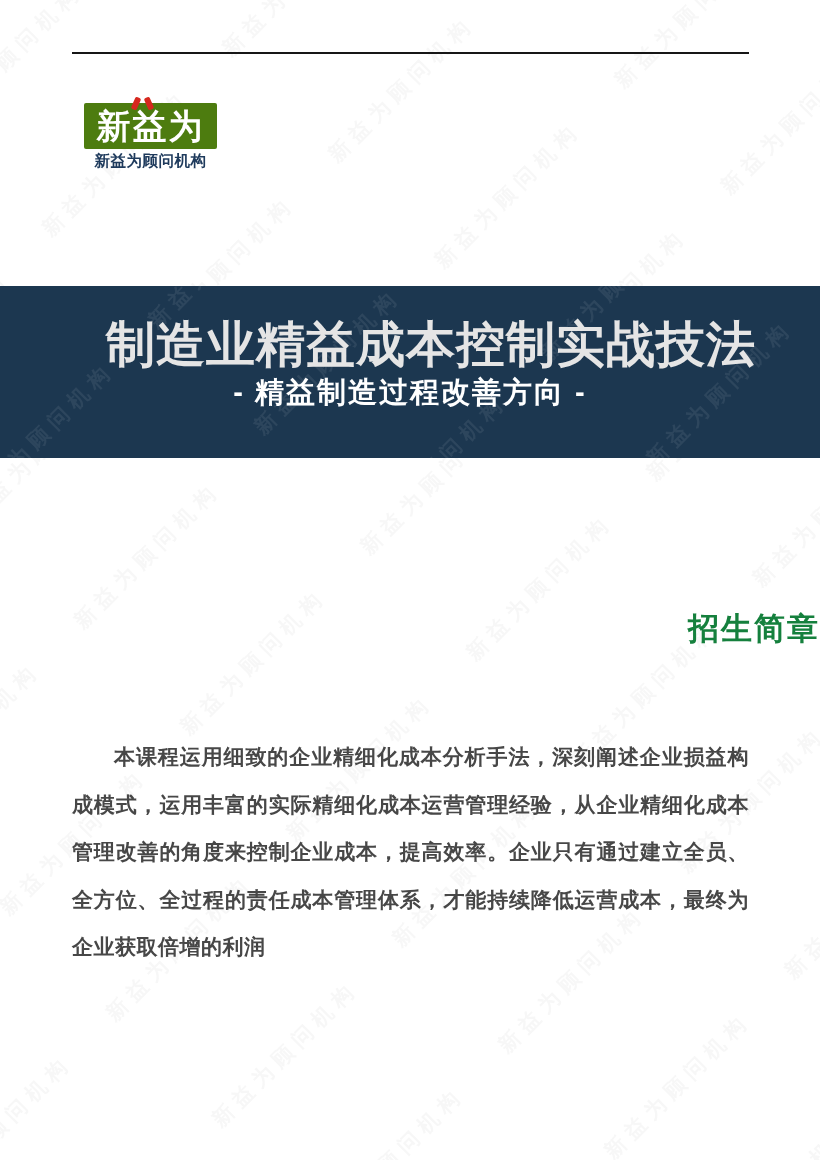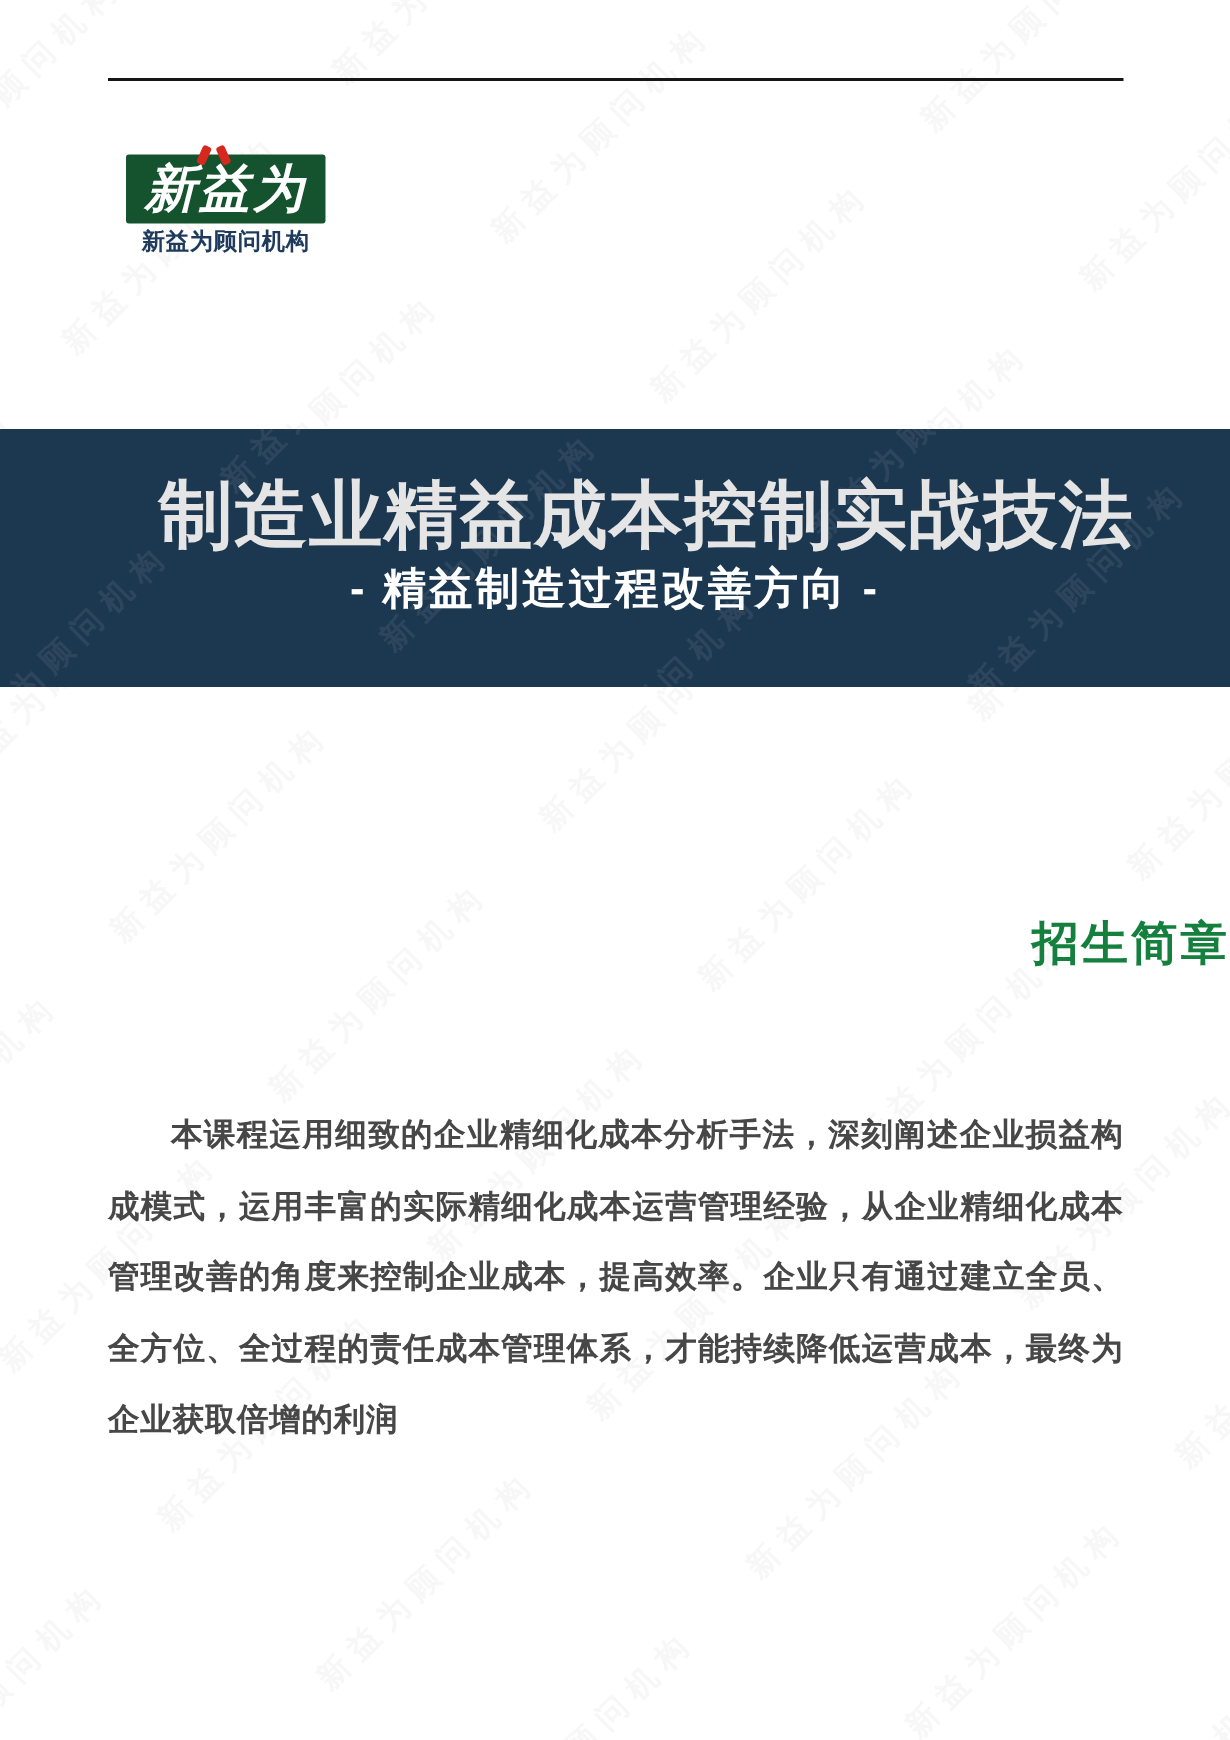--- a/index.html
+++ b/index.html
@@ -70,21 +70,21 @@
         <div class="wm-row">新益为顾问机构      新益为顾问机构      新益为顾问机构      新益为顾问机构      新益为顾问机构      新益为顾问机构      新益为顾问机构      新益为顾问机构      新益为顾问机构</div>
         <div class="wm-row">新益为顾问机构      新益为顾问机构      新益为顾问机构      新益为顾问机构      新益为顾问机构      新益为顾问机构      新益为顾问机构      新益为顾问机构      新益为顾问机构</div>
         <div class="wm-row">新益为顾问机构      新益为顾问机构      新益为顾问机构      新益为顾问机构      新益为顾问机构      新益为顾问机构      新益为顾问机构      新益为顾问机构      新益为顾问机构</div>
         <div class="wm-row">新益为顾问机构      新益为顾问机构      新益为顾问机构      新益为顾问机构      新益为顾问机构      新益为顾问机构      新益为顾问机构      新益为顾问机构      新益为顾问机构</div>
       </div>
   </div>
 
   <div class="top-rule"></div>
 
   <div class="logo">
-    <div class="logo-box" style="background: #14532d; font-style: italic;">
+    <div class="logo-box" style="background: #4d7c0f;">
       <span class="logo-main">新益为</span>
       <span class="logo-accent">
           <i class="a1" style="background: rgb(214, 40, 30);"></i>
           <i class="a2" style="background: rgb(214, 40, 30);"></i>
         </span>
     </div>
     <div class="logo-sub" style="color: rgb(30, 58, 92);">新益为顾问机构</div>
   </div>
 
   <div class="banner" style="background: rgb(28, 55, 80);">

